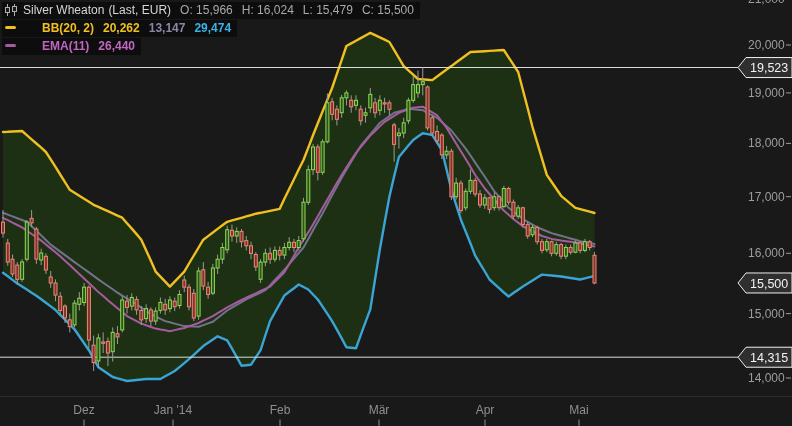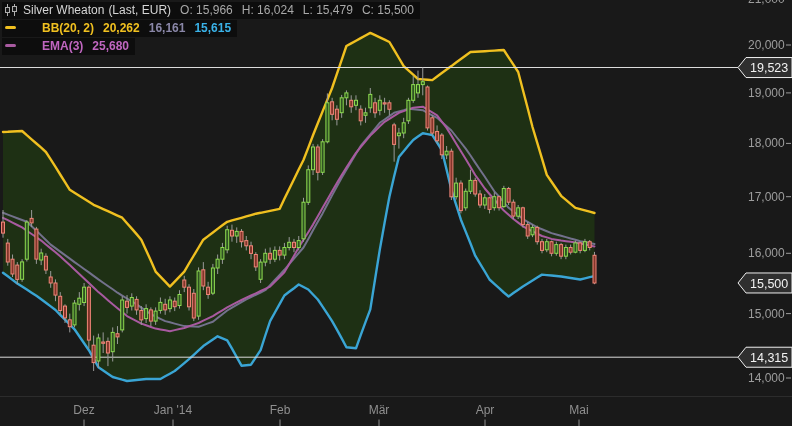--- a/index.html
+++ b/index.html
@@ -356,22 +356,22 @@
       <span class="t-name" style="margin-left:4px;">(Last, EUR)</span>
       <span class="t-ohlc">O: 15,966</span>
       <span class="t-ohlc">H: 16,024</span>
       <span class="t-ohlc">L: 15,479</span>
       <span class="t-ohlc">C: 15,500</span>
     </div>
     <div class="legend-row">
       <span class="dash" id="bb-dash" style="background: rgb(240, 192, 32);"></span>
       <span class="bb-label" id="bb-label" style="color: rgb(240, 192, 32);">BB(20, 2)</span>
       <span class="bb-v" id="bb-upper-v" style="color: rgb(240, 192, 32);">20,262</span>
-      <span class="bb-v" id="bb-mid-v" style="color: rgb(138, 135, 168);">16,161</span>
-      <span class="bb-v" id="bb-low-v" style="color: rgb(58, 178, 232);">15,615</span>
+      <span class="bb-v" id="bb-mid-v" style="color: rgb(138, 135, 168);">13,147</span>
+      <span class="bb-v" id="bb-low-v" style="color: rgb(58, 178, 232);">29,474</span>
     </div>
     <div class="legend-row">
       <span class="dash" id="ema-dash" style="background: rgb(168, 90, 160);"></span>
-      <span class="bb-label" id="ema-label" style="color: rgb(192, 102, 192);">EMA(3)</span>
-      <span class="bb-v" id="ema-v" style="color: rgb(192, 102, 192);">25,680</span>
+      <span class="bb-label" id="ema-label" style="color: rgb(192, 102, 192);">EMA(11)</span>
+      <span class="bb-v" id="ema-v" style="color: rgb(192, 102, 192);">26,440</span>
     </div>
   </div>
 </div>
 
 </body></html>

